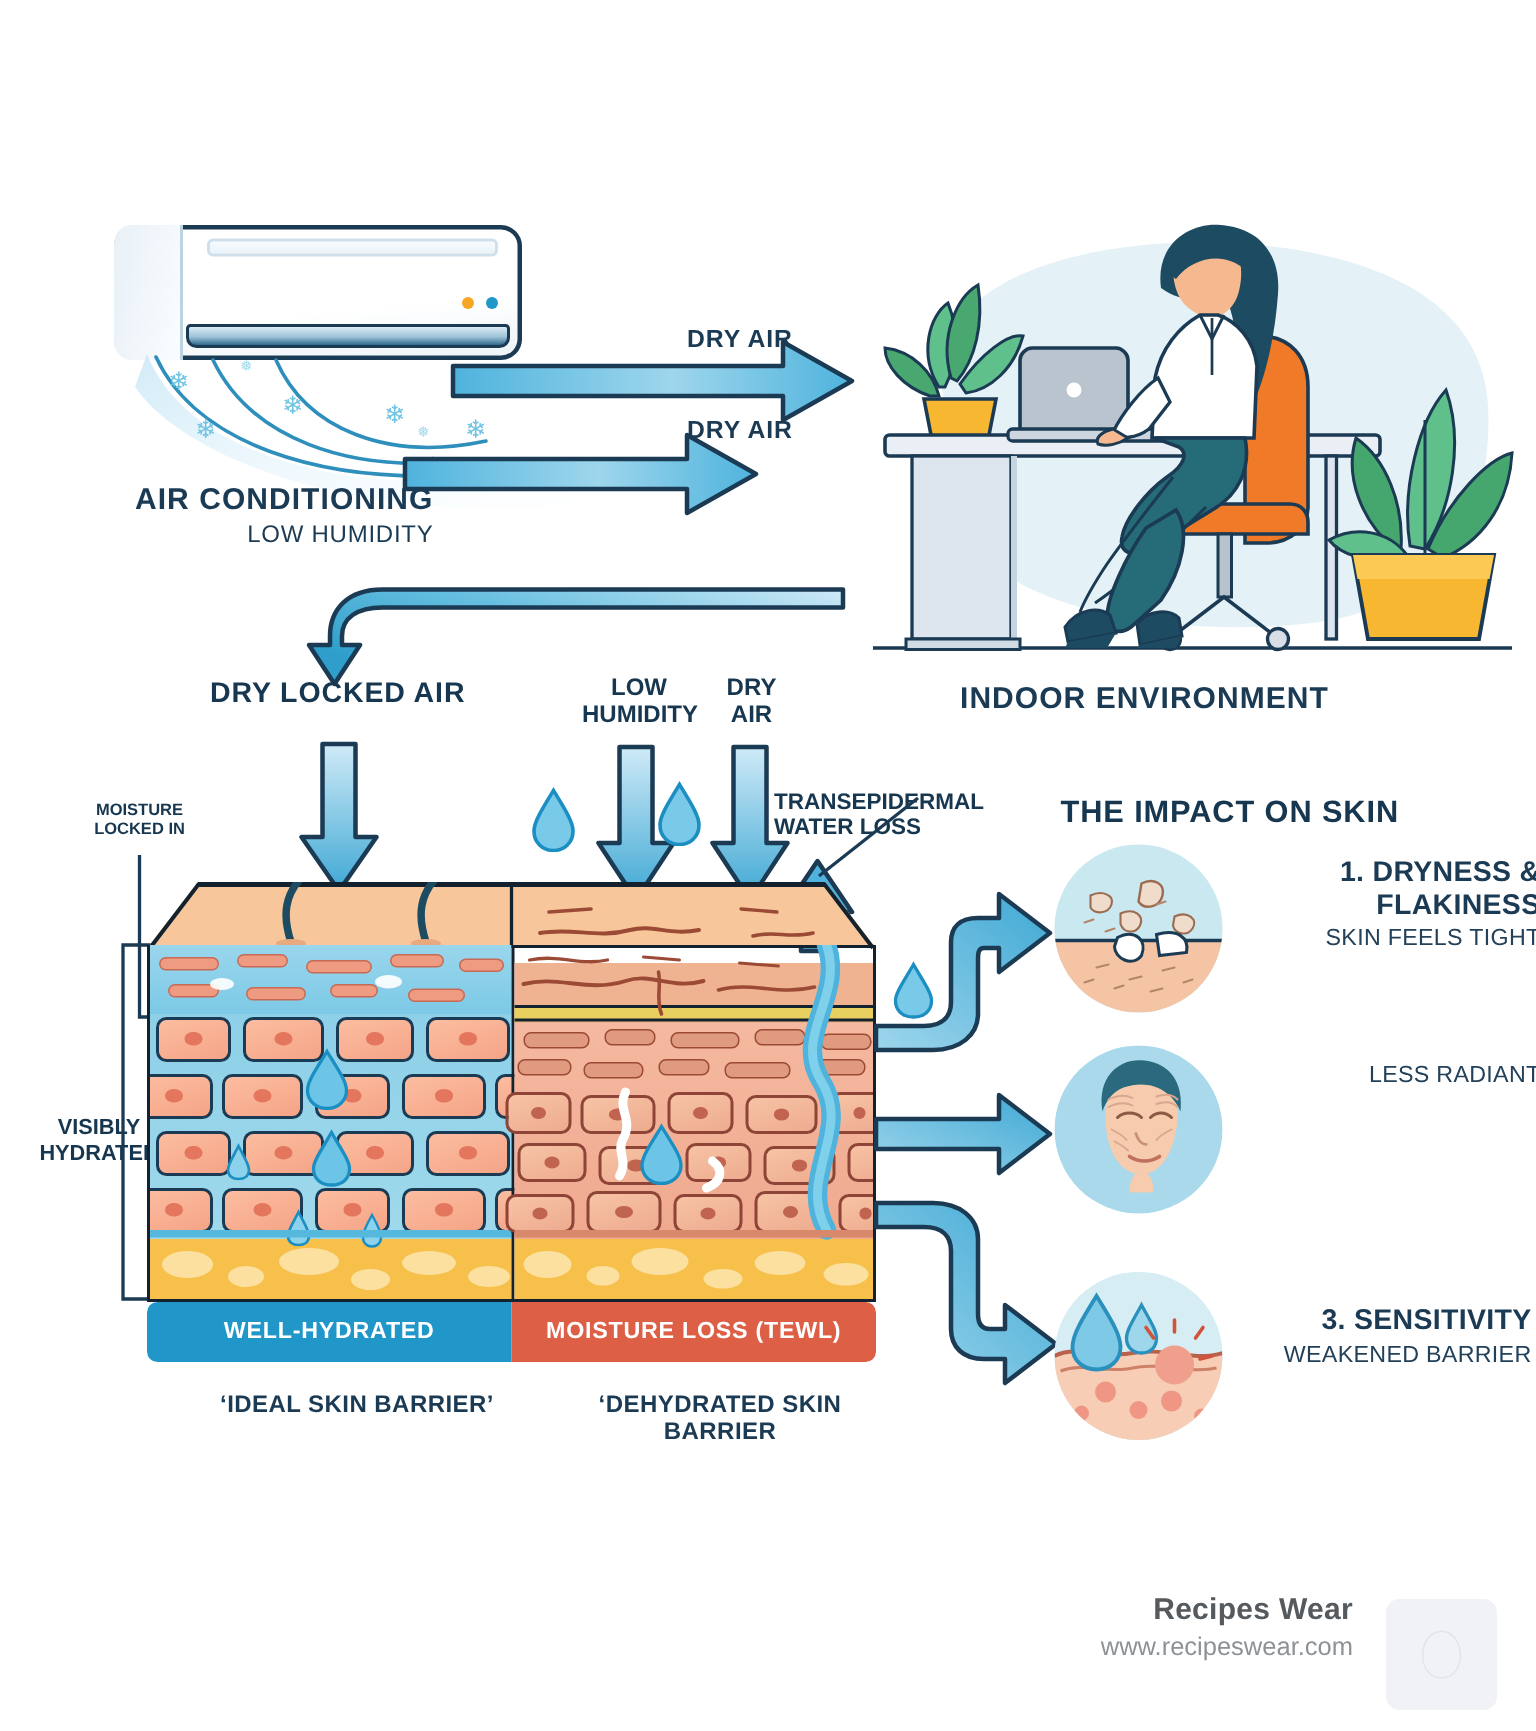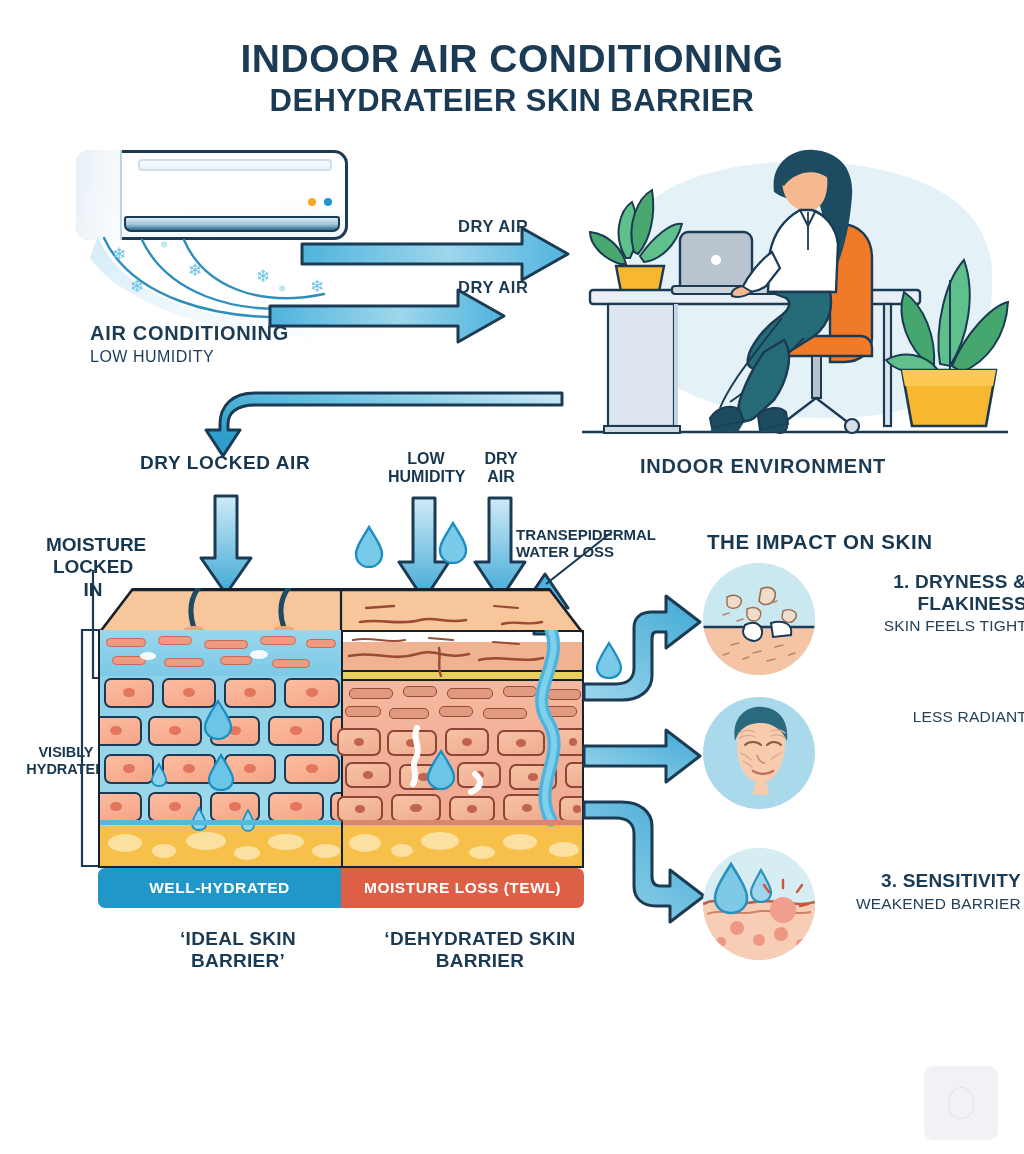--- a/index.html
+++ b/index.html
@@ -64,31 +64,31 @@
   #dry-air-label-1 { left: 458px; top: 217px; }
   #dry-air-label-2 { left: 458px; top: 278px; }
 
   
   .section-title {
     font-size: 20px; font-weight: bold; letter-spacing: 0.7px; color: #1b3a54;
   }
   .section-sub {
     font-size: 16px; font-weight: bold; letter-spacing: 0.6px; color: #1b3a54;
   }
-  #ac-caption { left: 90px; top: 322px; text-align: left; }
+  #ac-caption { left: 90px; top: 322px; text-align: right; }
   #ac-caption .section-sub { margin-top: 3px; font-weight: normal; letter-spacing: .5px;}
   #indoor-caption { left: 640px; top: 455px; }
 
   
   #dry-indoor-air-label { left: 140px; top: 452px; font-size: 19px; font-weight: bold; letter-spacing: .6px; }
   #low-humidity-label  { left: 388px; top: 450px; font-size: 16px; font-weight: bold; text-align: center; width: 76px; line-height: 1.12; }
   #dry-air-label-3     { left: 474px; top: 450px; font-size: 16px; font-weight: bold; text-align: center; width: 54px; line-height: 1.12; }
   #tewl-label          { left: 516px; top: 526px; font-size: 15px; font-weight: bold; width: 152px; line-height: 1.14; }
 
-  #moisture-locked-label { left: 46px; top: 534px; font-size: 19px; font-weight: bold; width: 94px; text-align: center; line-height: 1.18; }
+  #moisture-locked-label { left: 46px; top: 534px; font-size: 11px; font-weight: bold; width: 94px; text-align: center; line-height: 1.18; }
   #visibly-hydrated-label{ left: 18px; top: 744px; font-size: 14.5px; font-weight: bold; width: 96px; text-align: center; line-height: 1.18; }
 
   
   #skin-block { left: 98px; top: 588px; width: 486px; height: 322px; }
   .skin-top {
     position: absolute; left: 0; top: 0; width: 100%; height: 44px;
     background: #f7c69a; border: 2.5px solid #14212e;
     clip-path: polygon(0 100%, 7% 0, 93% 0, 100% 100%);
   }
   .skin-face { position: absolute; left: 0; top: 42px; width: 100%; height: 238px;
@@ -128,21 +128,21 @@
   
   .skin-bar {
     position: absolute; top: 280px; height: 40px;
     display: flex; align-items: center; justify-content: center;
     color: #ffffff; font-size: 15.5px; font-weight: bold; letter-spacing: .5px;
   }
   .skin-bar.hyd { left: 0; width: 50%; background: #2196c9; border-radius: 7px 0 0 7px; }
   .skin-bar.deh { left: 50%; width: 50%; background: #dd5f46; border-radius: 0 7px 7px 0; }
 
   .skin-caption {
-    position: absolute; font-size: 19px; font-weight: bold; color: #1b3a54;
+    position: absolute; font-size: 16px; font-weight: bold; color: #1b3a54;
     line-height: 1.15; letter-spacing: .3px;
   }
   #ideal-caption { left: 138px; top: 928px; width: 200px; text-align: center; }
   #dehydrated-caption { left: 360px; top: 928px; width: 240px; text-align: center; }
 
   
   #impact-title { left: 707px; top: 530px; font-size: 20.5px; font-weight: bold; letter-spacing: .6px; }
   .impact-item { position: absolute; left: 703px; width: 310px; }
   #impact-1 { top: 563px; }
   #impact-2 { top: 697px; }
@@ -171,24 +171,20 @@
   #brand-logo .mark {
     position: absolute; left: 50%; top: 50%; transform: translate(-50%,-50%);
     width: 26px; height: 32px; border: 1.5px solid #e2e4e8; border-radius: 50% 50% 46% 46%;
   }
 </style>
 </head>
 <body>
 
 <div class="stage">
 
-  <div class="abs" id="title-block">
-    <div id="title-main">INDOOR AIR CONDITIONING</div>
-    <div id="title-sub">DEHYDRATEIER SKIN BARRIER</div>
-  </div>
 
   <div class="abs" id="ac-unit">
     <div class="ac-body"></div>
     <div class="ac-leftcap"></div>
     <div class="ac-topvent"></div>
     <div class="ac-led amber"></div>
     <div class="ac-led cyan"></div>
     <div class="ac-outlet"></div>
   </div>
 
@@ -688,17 +684,21 @@
         <circle cx="18" cy="94" r="5" fill="#ef9784"></circle>
         <circle cx="98" cy="96" r="5" fill="#ef9784"></circle>
       </svg>
     </div>
     <div class="impact-text">
       <div class="impact-head">3. SENSITIVITY</div>
       <div class="impact-sub">WEAKENED BARRIER</div>
     </div>
   </div>
 
+  <div class="abs" id="footer">
+    <div id="brand-name">Recipes Wear</div>
+    <div id="brand-url">www.recipeswear.com</div>
+  </div>
   <div class="abs" id="brand-logo">
     <div class="mark"></div>
   </div>
 
 </div>
 
 </body></html>

